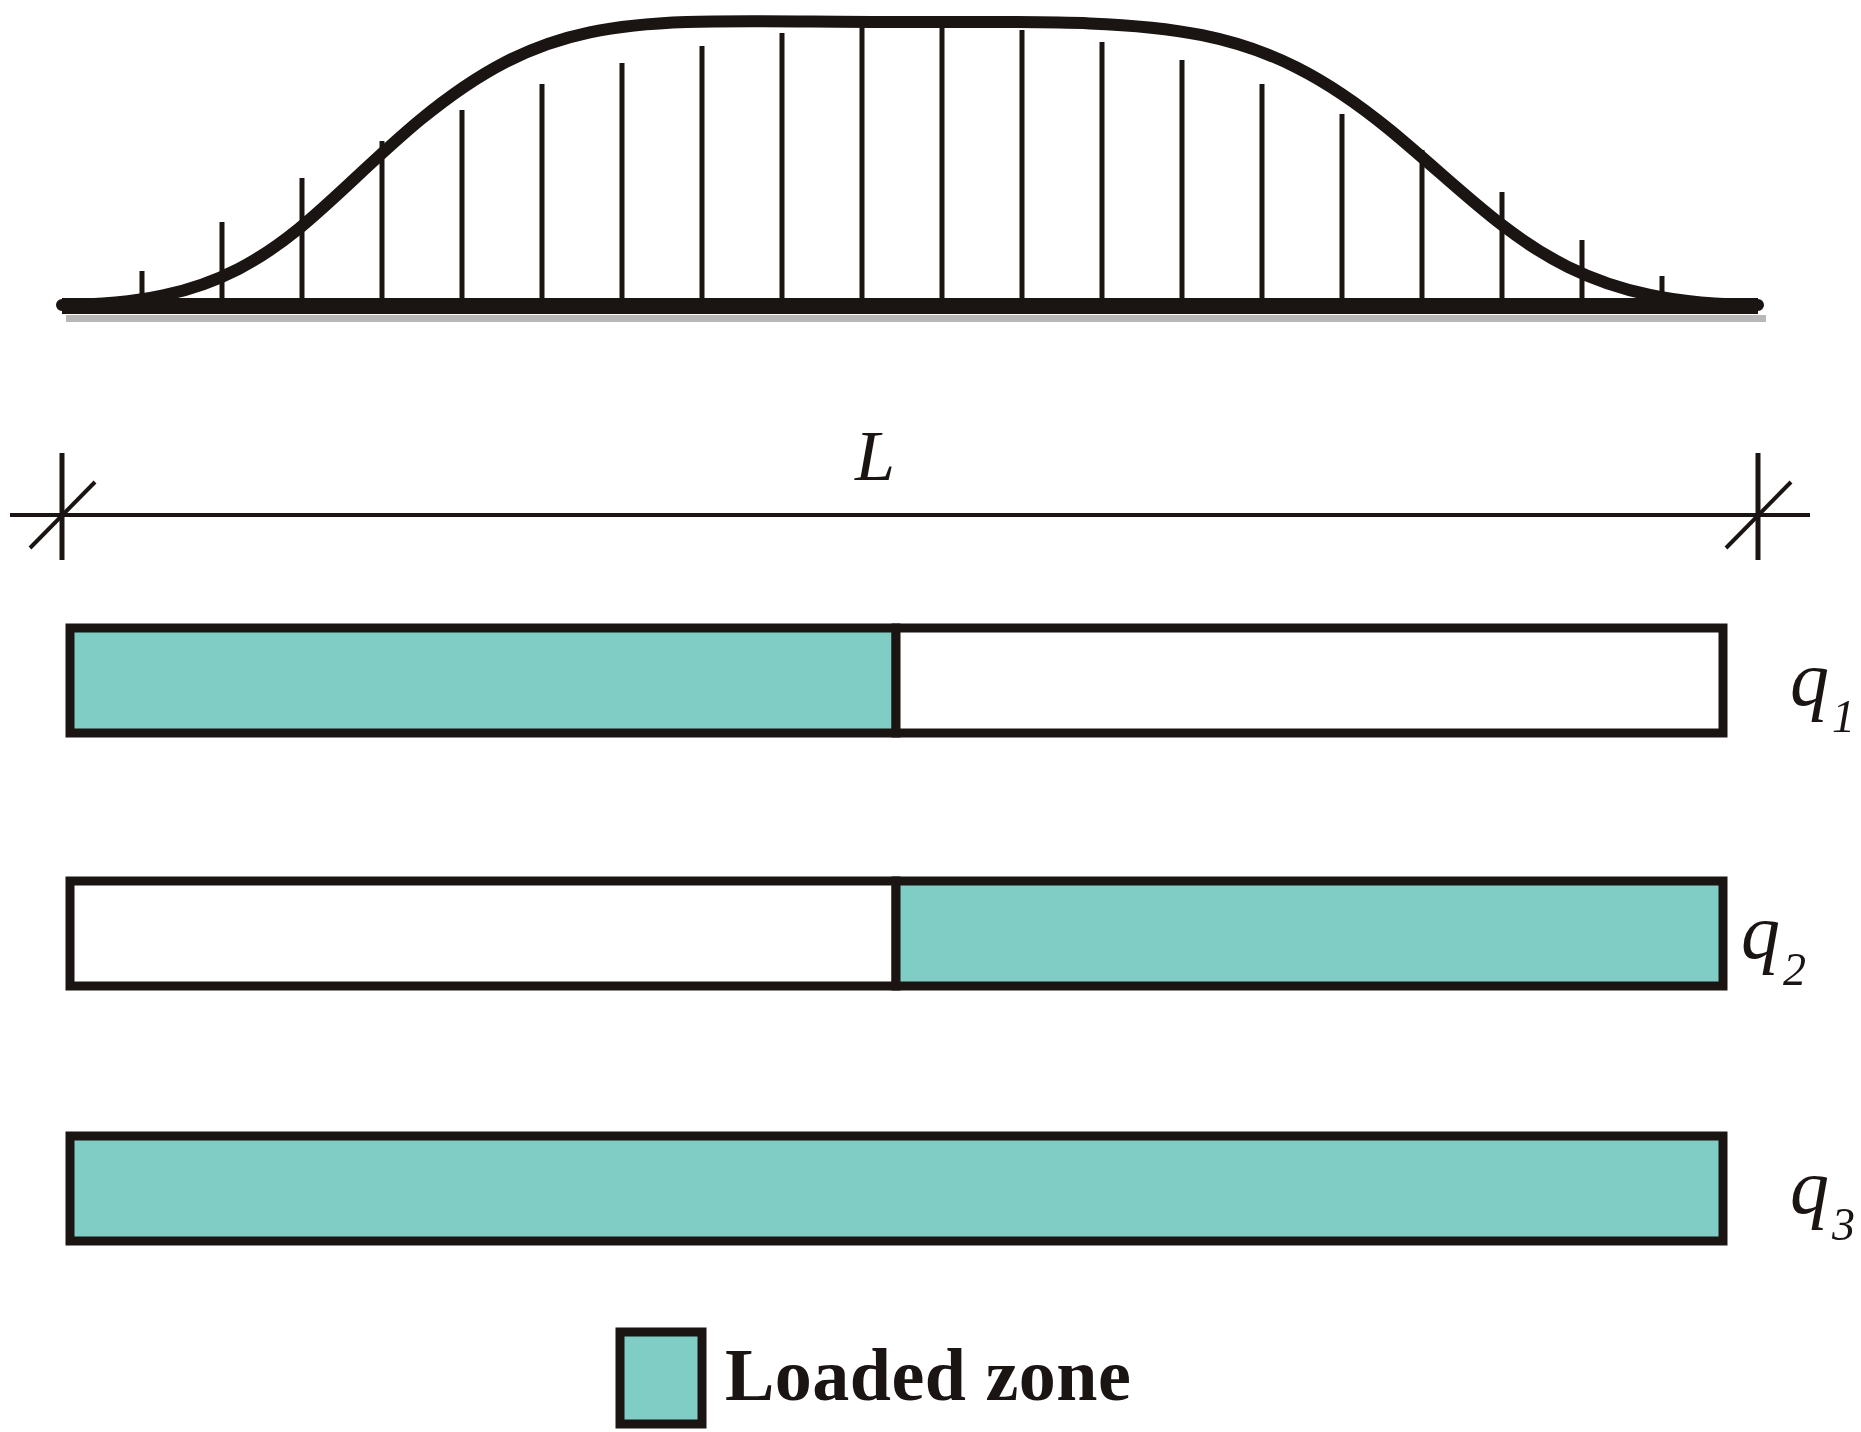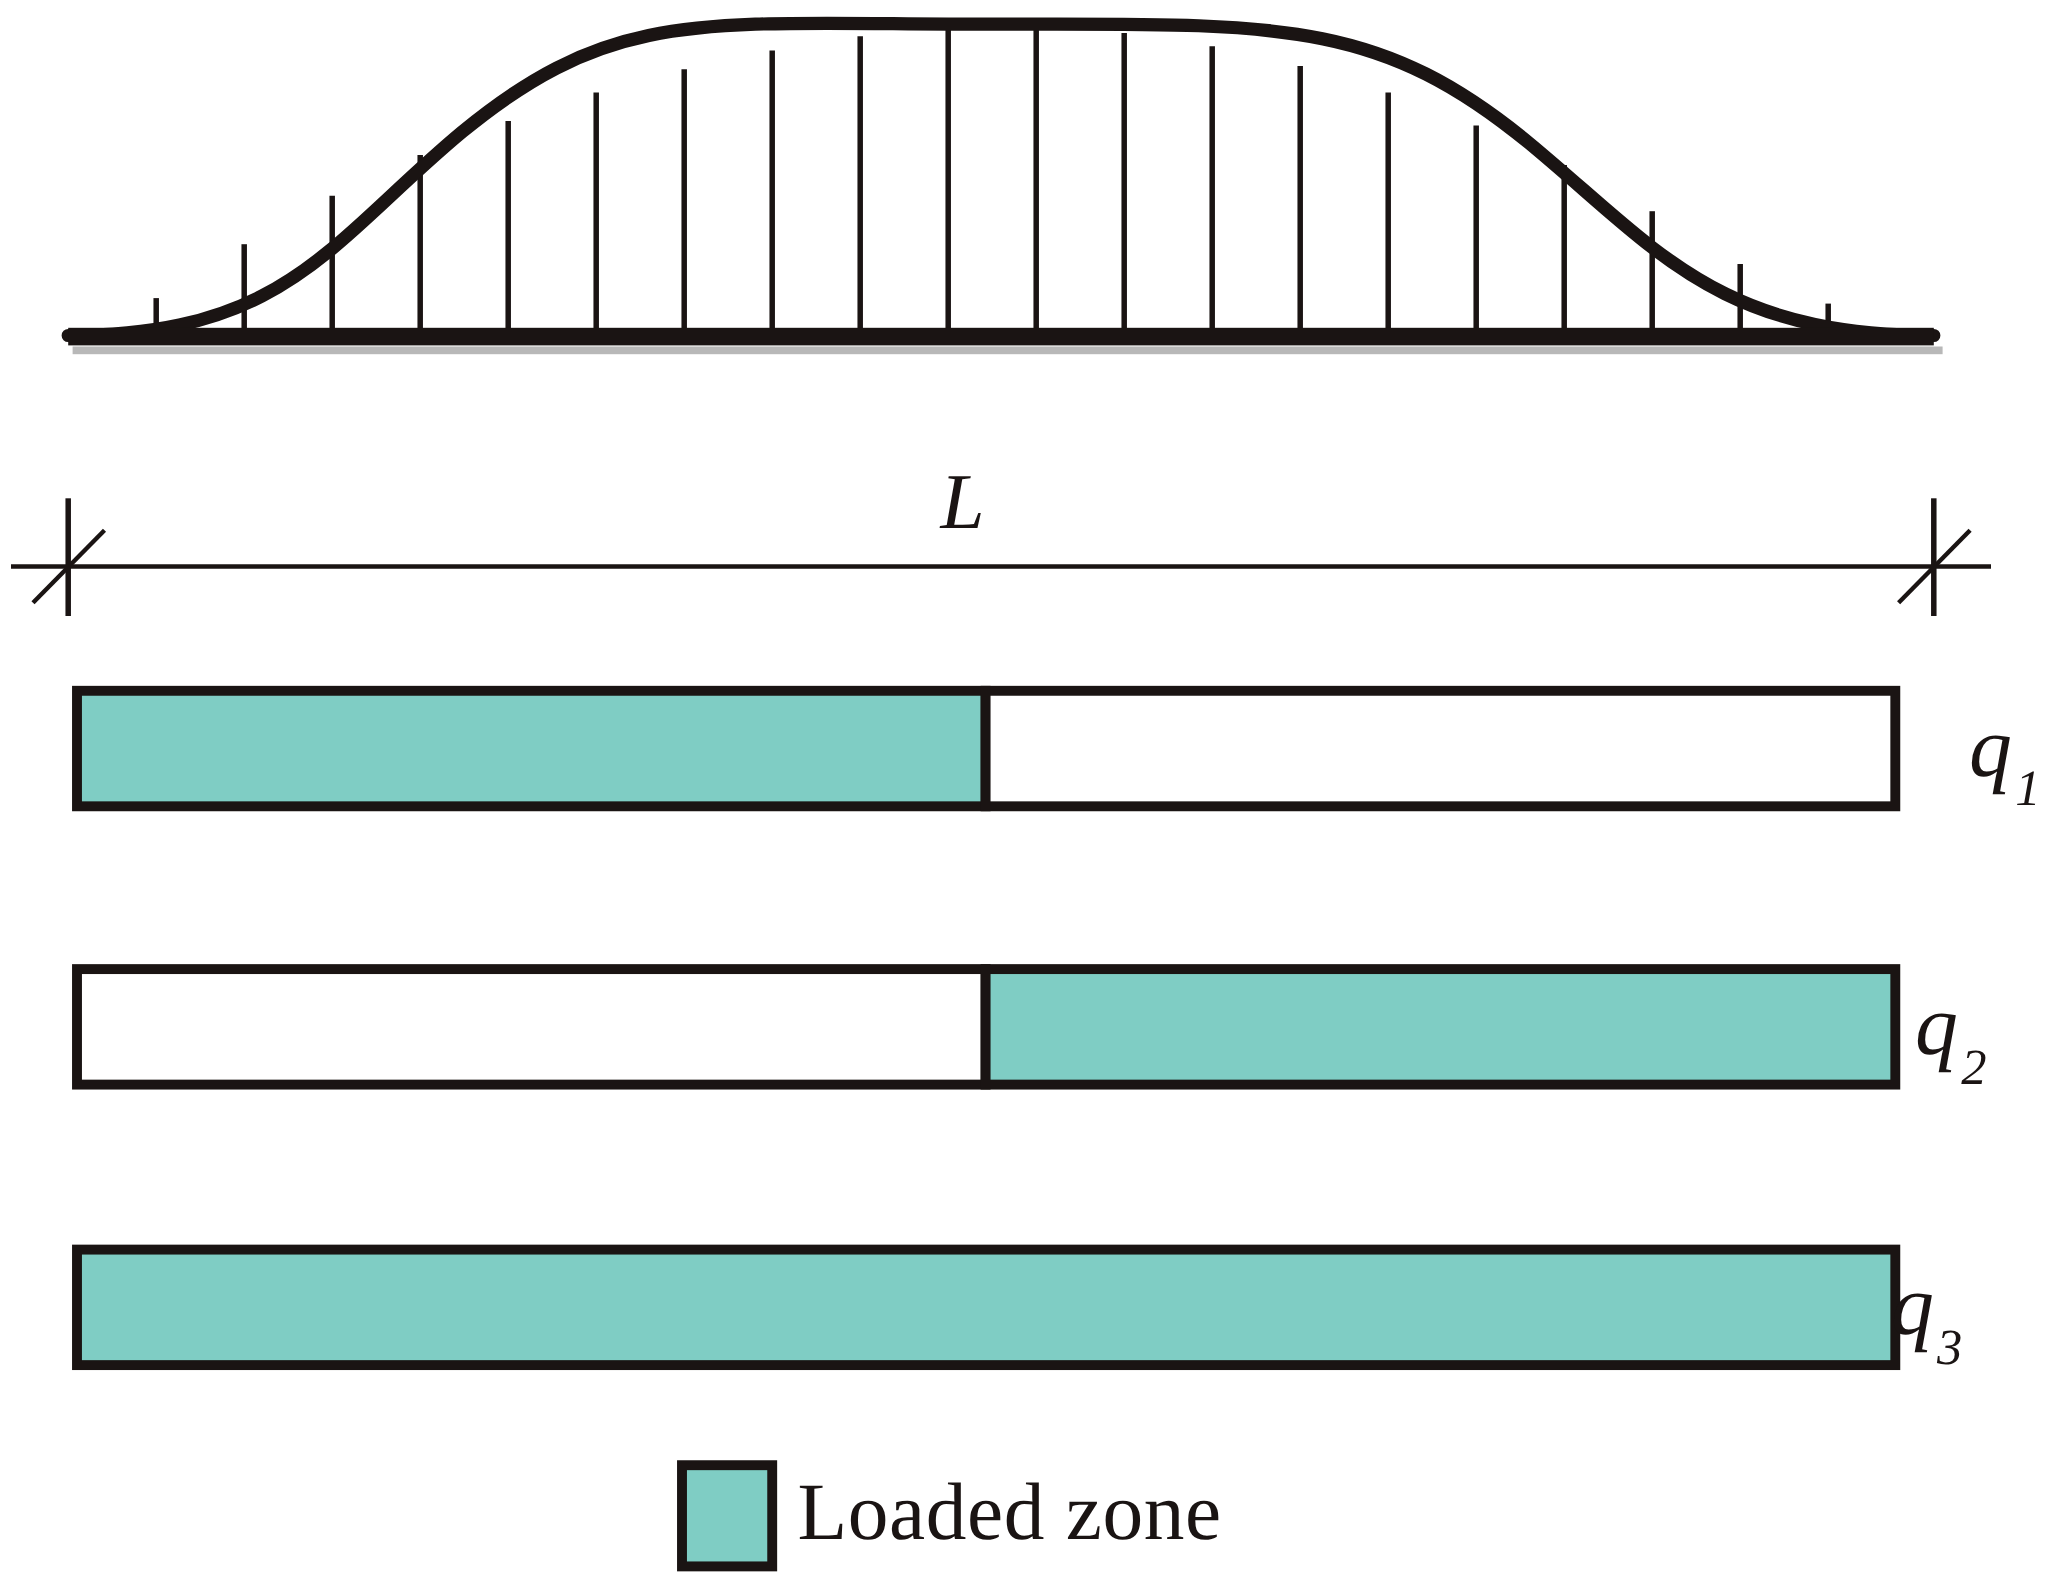--- a/index.html
+++ b/index.html
@@ -61,27 +61,27 @@
     font-size: 46px;
     font-style: italic;
     vertical-align: sub;
     position: relative;
     top: 10px;
     left: 3px;
   }
 
   #label-q1 { left: 1790px; top: 640px; text-align: right; }
   #label-q2 { left: 1741px; top: 893px; }
-  #label-q3 { left: 1719px; top: 1148px; }
+  #label-q3 { left: 1790px; top: 1148px; }
 
   .legend-text {
     left: 725px;
     top: 1338px;
     font-size: 74px;
-    font-weight: 400;
+    font-weight: 700;
     letter-spacing: 0.5px;
   }
 </style>
 </head>
 <body>
 
 <div id="figure-root">
 
   <svg id="diagram-svg" viewBox="0 0 1861 1432" xmlns="http://www.w3.org/2000/svg">
 

